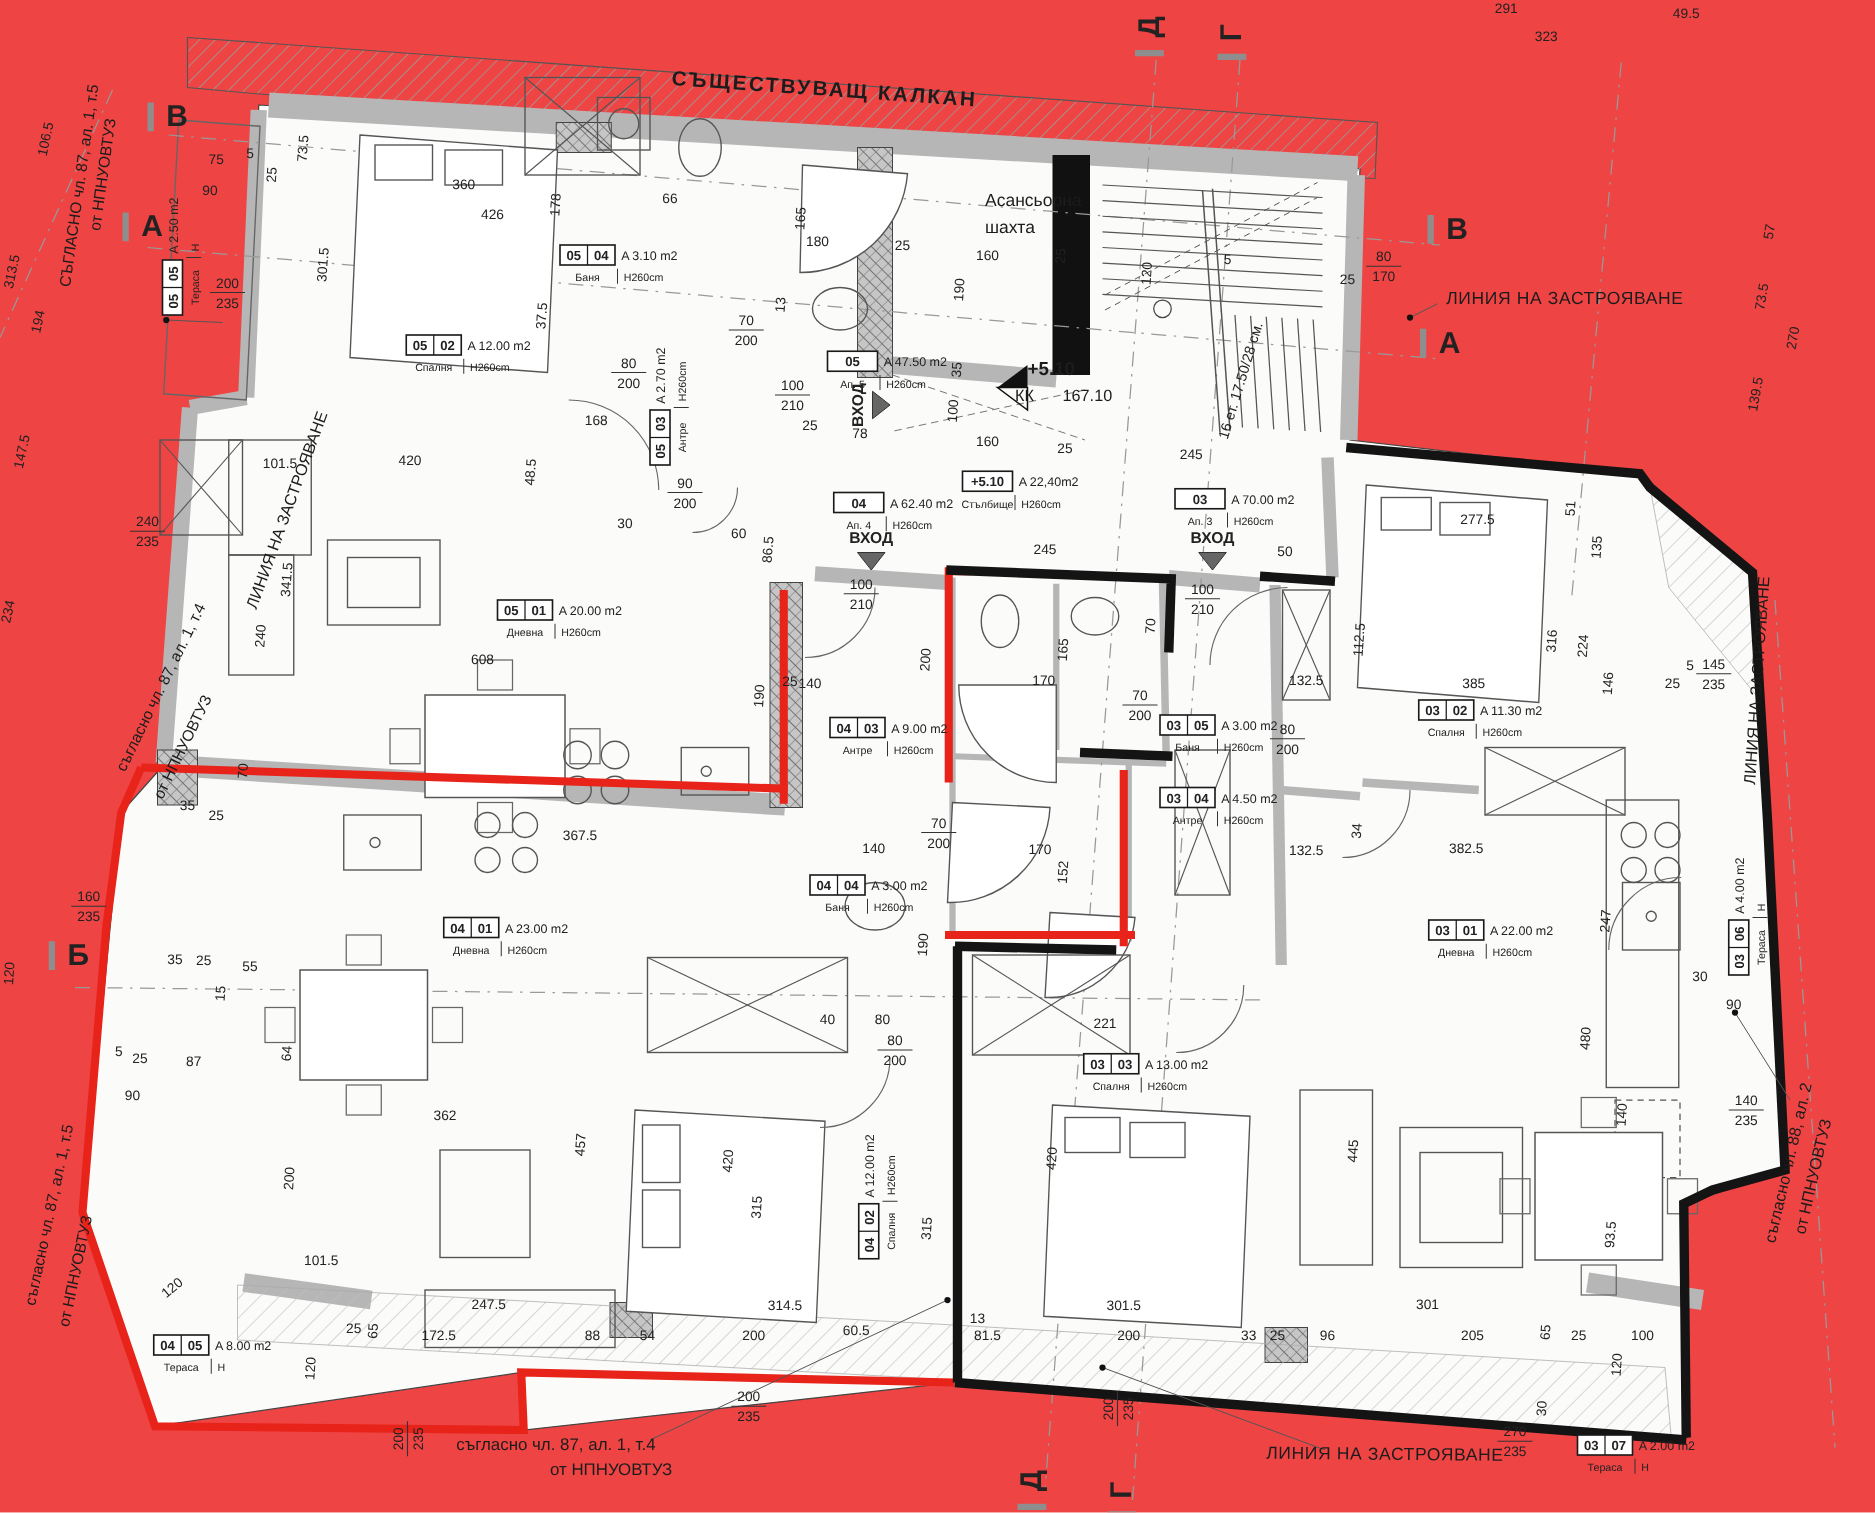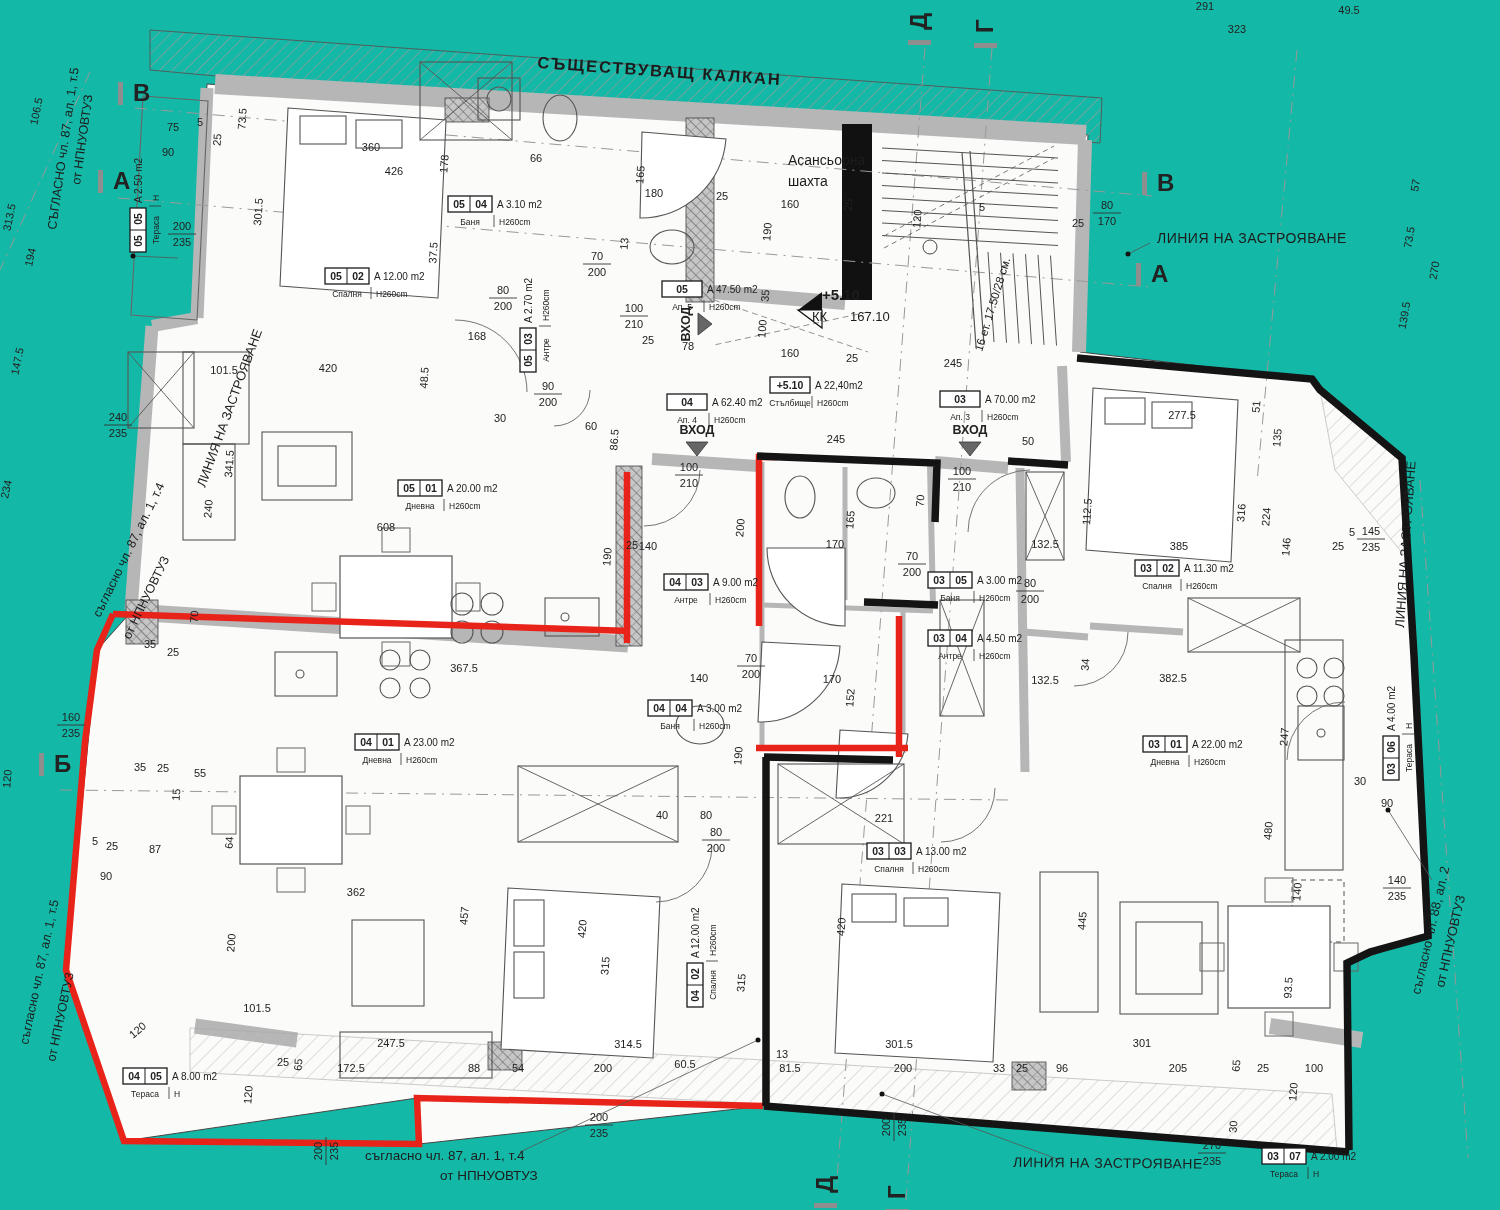--- a/index.html
+++ b/index.html
@@ -1,16 +1,16 @@
 <!DOCTYPE html>
 <html><head>
 <meta charset="utf-8">
 <style>
   html,body{margin:0;padding:0;background:#fff;}
-  #stage{position:relative;width:1500px;height:1210px;background:#14b8a6;overflow:hidden;}
+  #stage{position:relative;width:1500px;height:1210px;background:#ef4444;overflow:hidden;}
   svg text{font-family:"Liberation Sans","DejaVu Sans",sans-serif;fill:#222;}
   .ann{fill:#1c1c1c;}
 </style>
 </head>
 <body>
 
 <div id="stage">
 <svg id="plan" width="1500" height="1210" viewBox="0 0 1500 1210">
   <defs>
     <pattern id="hz" width="9" height="9" patternUnits="userSpaceOnUse" patternTransform="rotate(45)">

